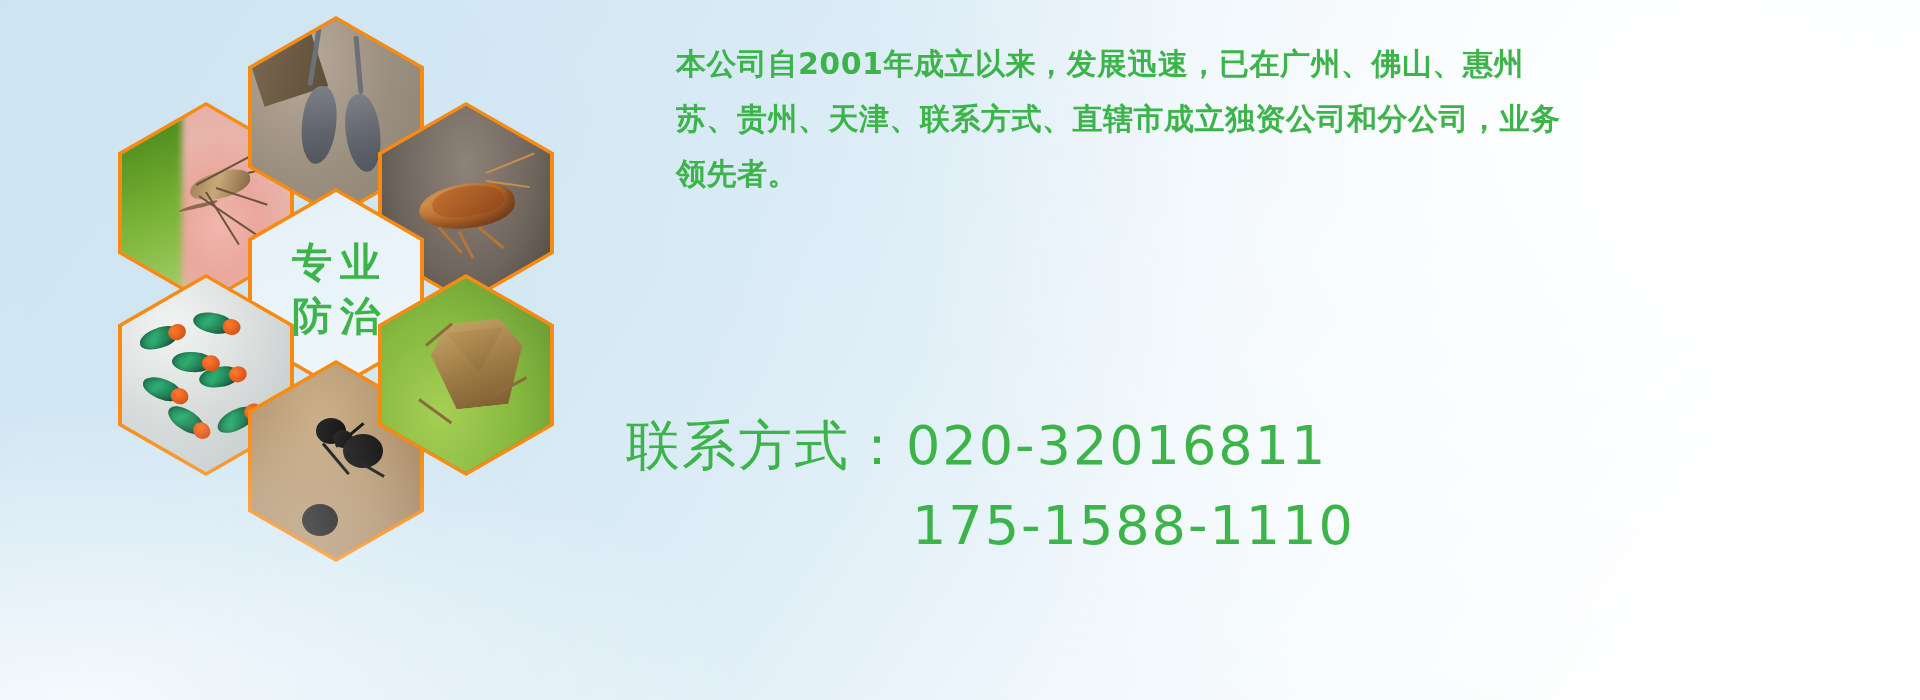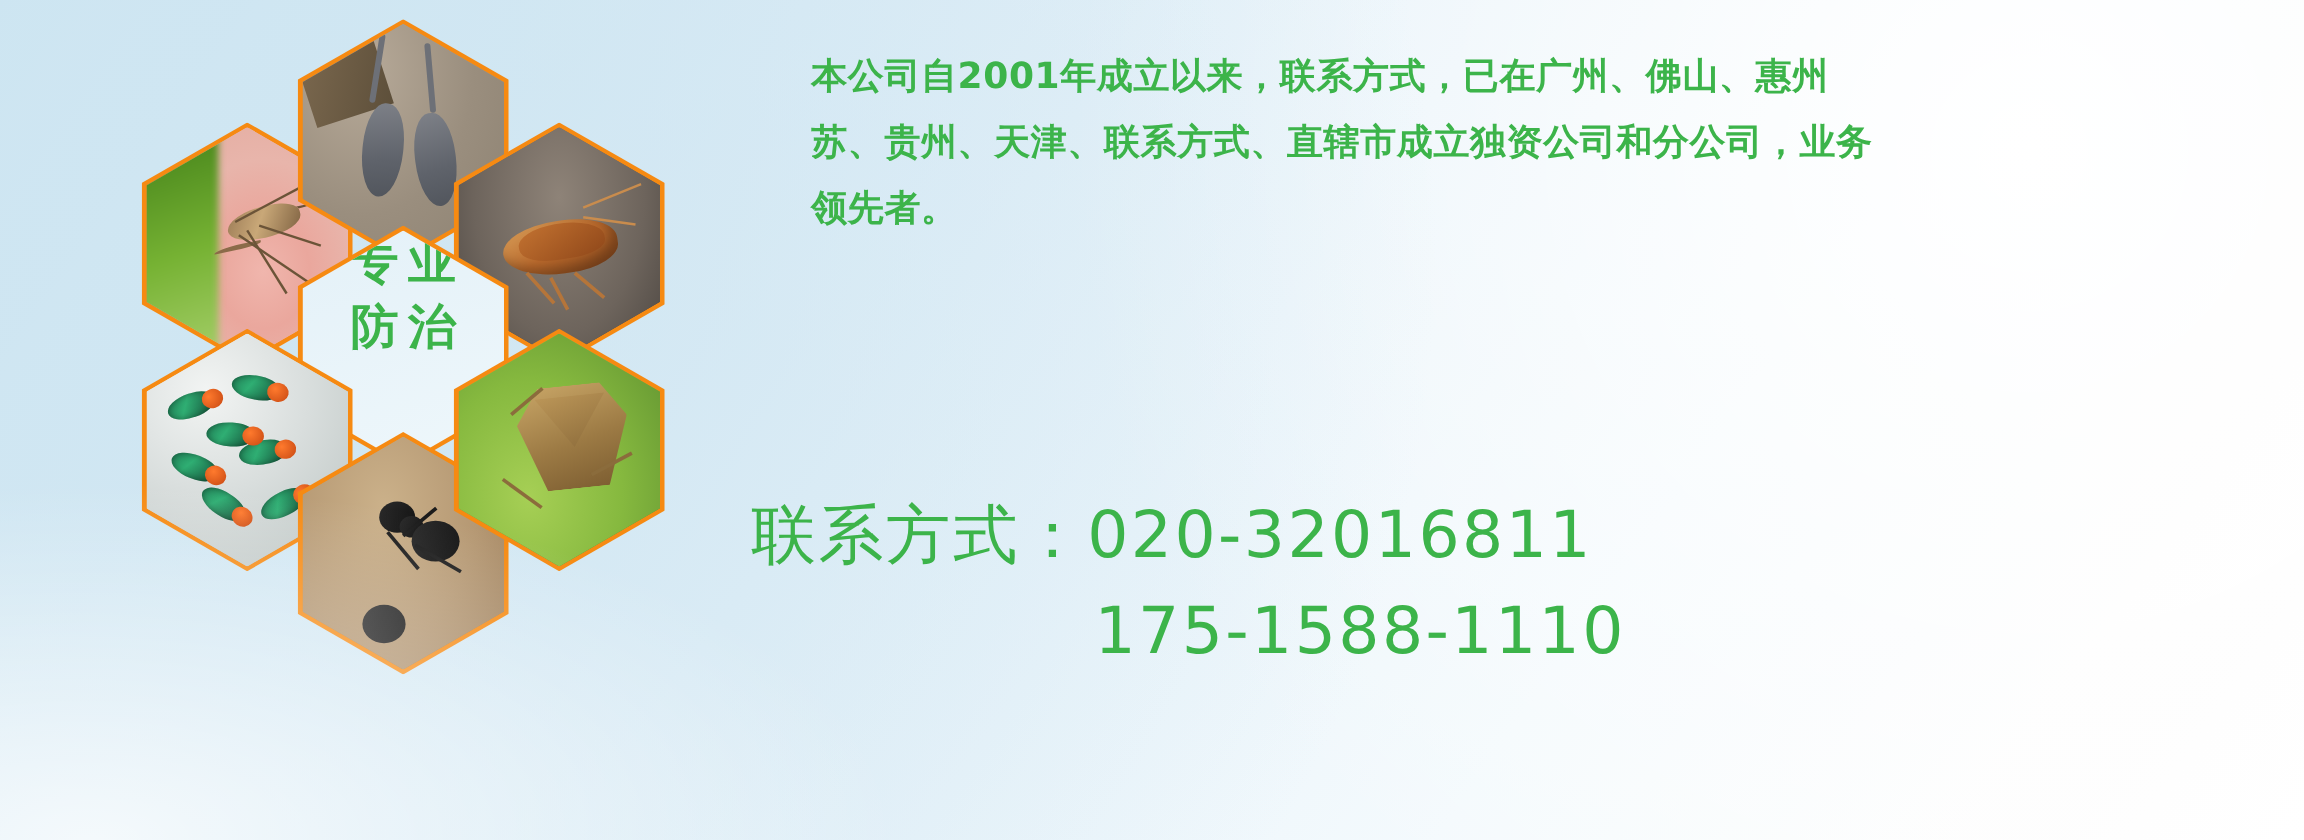--- a/index.html
+++ b/index.html
@@ -42,21 +42,21 @@
   .hex.pos-rats     {left:160px;top:24px;}
   .hex.pos-roach    {left:290px;top:110px;}
   .hex.pos-center   {left:160px;top:196px;}
   .hex.pos-flies    {left:30px; top:282px;}
   .hex.pos-ant      {left:160px;top:368px;}
   .hex.pos-bug      {left:290px;top:282px;}
 
   
   .hex.pos-center .hex-inner{
     background:linear-gradient(160deg,#e4f1f8,#eef7fb);
-    display:flex;flex-direction:column;align-items:center;
+    display:flex;flex-direction:column;align-items:center;justify-content:center;
   }
   .center-word{
     color:#3cb44a;font-weight:700;font-size:40px;letter-spacing:8px;
     line-height:1.35;text-indent:8px;
     font-family:"DejaVu Sans","Liberation Sans",sans-serif;
   }
 
   
   .art-mosquito{
     background:
@@ -285,21 +285,21 @@
             <span class="lg b2"></span>
             <span class="lg b3"></span>
         </div>
       </div>
     </div>
 
   </div>
 
   <div id="copy">
     <div id="intro">
-      <div>本公司自2001年成立以来，联系方式，已在广州、佛山、惠州</div>
+      <div>本公司自2001年成立以来，发展迅速，已在广州、佛山、惠州</div>
       <div>苏、贵州、天津、联系方式、直辖市成立独资公司和分公司，业务</div>
       <div>领先者。</div>
     </div>
   </div>
 
   <div id="contact">
     <div class="contact-line l1">联系方式：020-32016811</div>
     <div class="contact-line l2">175-1588-1110</div>
   </div>
 

